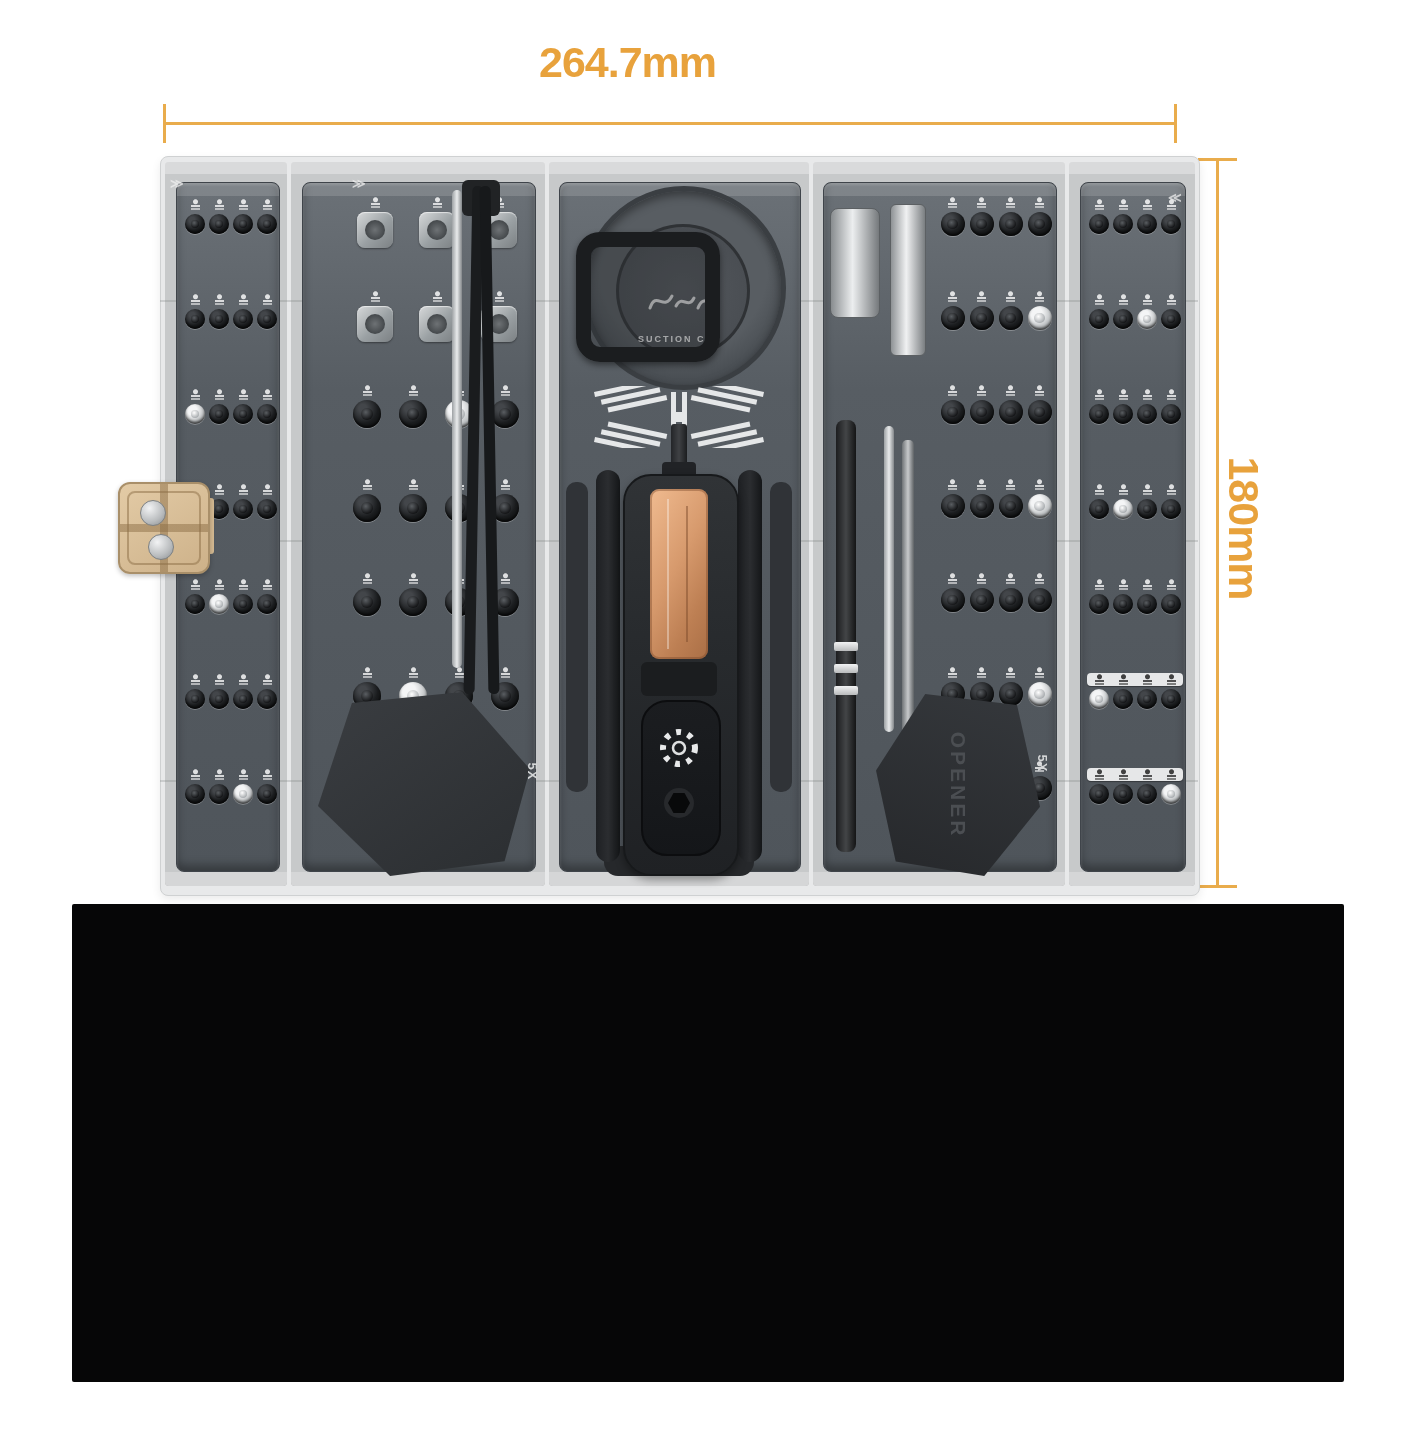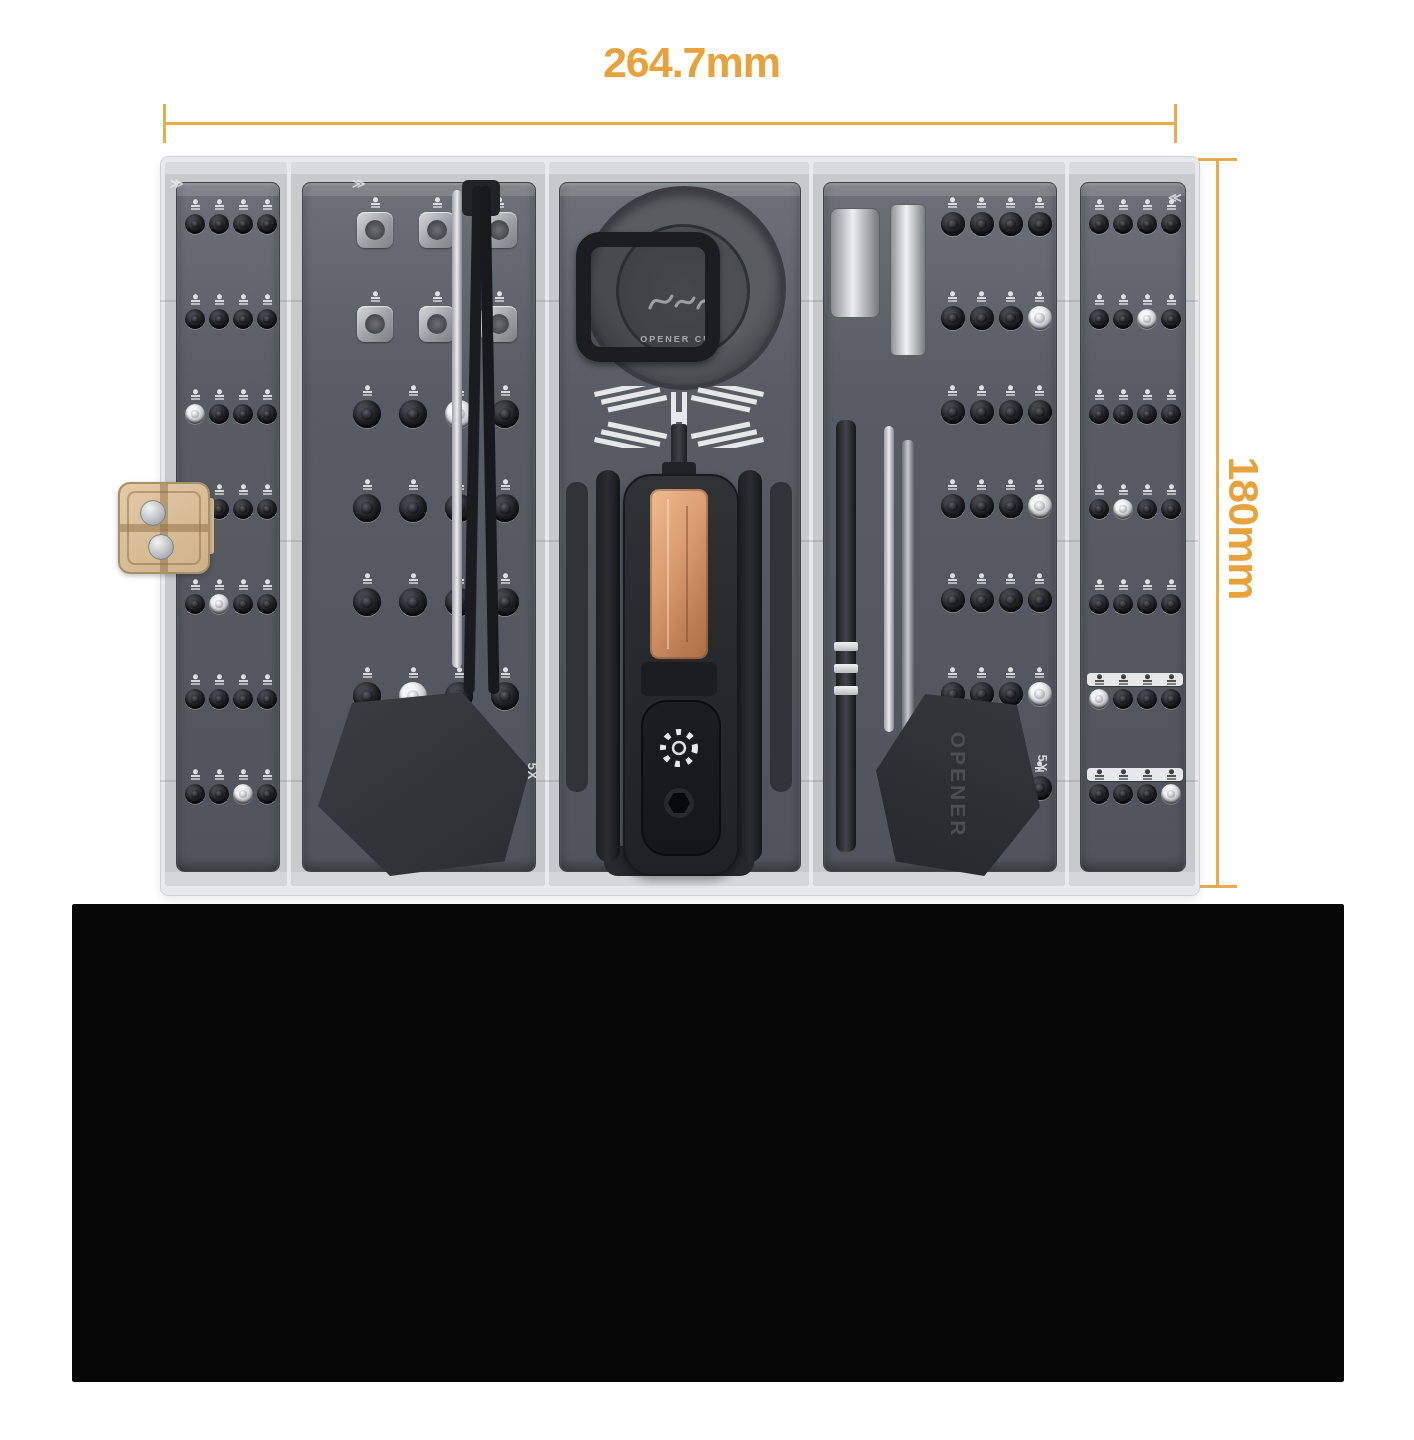--- a/index.html
+++ b/index.html
@@ -2,21 +2,21 @@
 <html><head>
 <meta charset="utf-8">
 <style>
   html,body{margin:0;padding:0;background:#ffffff;}
   #stage{position:relative;width:1414px;height:1440px;background:#ffffff;overflow:hidden;
          font-family:"Liberation Sans",sans-serif;}
   .abs{position:absolute;}
 
   
   .dim{color:#E8A23C;font-weight:bold;}
-  .dim-top-label{left:500px;top:38px;width:280px;font-size:43px;text-align:right;letter-spacing:-1px;}
+  .dim-top-label{left:539px;top:38px;width:280px;font-size:43px;text-align:left;letter-spacing:-1px;}
   .dim-line{background:#E9AC4C;}
   .hline{left:163px;top:122px;width:1014px;height:3px;}
   .htick-l{left:163px;top:104px;width:3px;height:39px;}
   .htick-r{left:1174px;top:104px;width:3px;height:39px;}
   .vline{left:1216px;top:158px;width:3px;height:730px;}
   .vtick-t{left:1198px;top:158px;width:39px;height:3px;}
   .vtick-b{left:1198px;top:885px;width:39px;height:3px;}
   .dim-right-label{left:1268px;top:438px;width:180px;font-size:43px;letter-spacing:-1px;
     transform:rotate(90deg);transform-origin:top left;text-align:center;}
 
@@ -525,21 +525,21 @@
   <div class="abs tweezer-a"></div>
   <div class="abs tweezer-b"></div>
   <div class="abs pick pick2"></div>
   <div class="abs pick-x px2">5X</div>
 
   <div class="abs sc-circle"></div>
   <div class="abs sc-inner"></div>
   <svg class="abs sc-logo" width="84" height="30" viewBox="0 0 84 30">
     <path d="M10 22 C16 4, 24 26, 32 10 M36 20 C42 8, 48 24, 54 12 M58 22 C64 6, 72 24, 78 8" stroke="#eceded" stroke-width="3" fill="none" stroke-linecap="round" opacity=".9"></path>
   </svg>
-  <div class="abs sc-text">OPENER CUP</div>
+  <div class="abs sc-text">SUCTION CUP</div>
   <div class="abs sc-handle"></div>
 
   <svg class="abs xwing" width="174" height="62" viewBox="0 0 174 62">
     <g fill="#f2f3f4" opacity="0.92">
       <g transform="translate(2,6) rotate(-12)">
           <rect x="0" y="0" width="60" height="5"></rect>
           <rect x="5" y="9" width="60" height="5"></rect>
           <rect x="10" y="18" width="60" height="5"></rect>
         </g>
       <g transform="translate(172,6) scale(-1,1) rotate(-12)">

